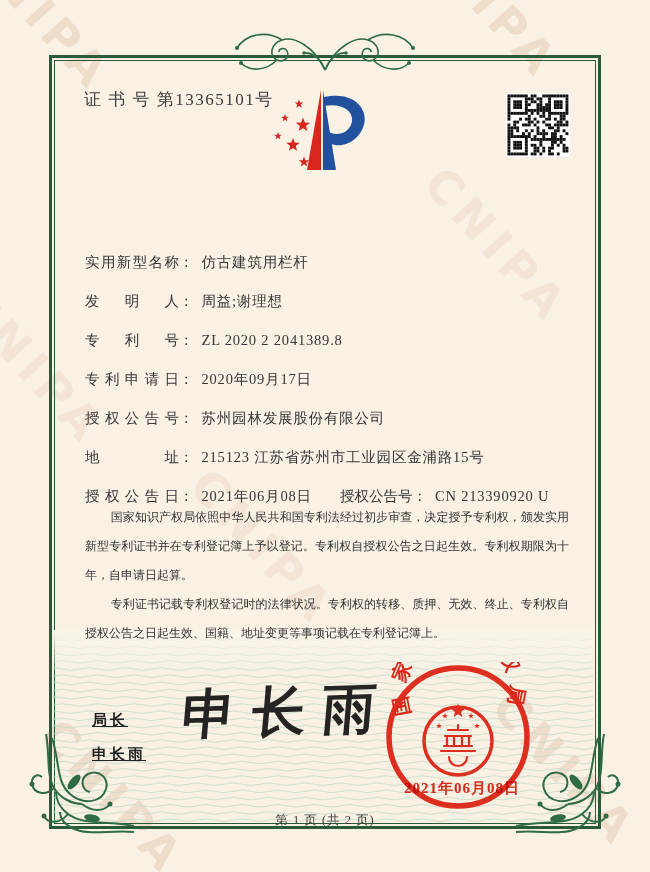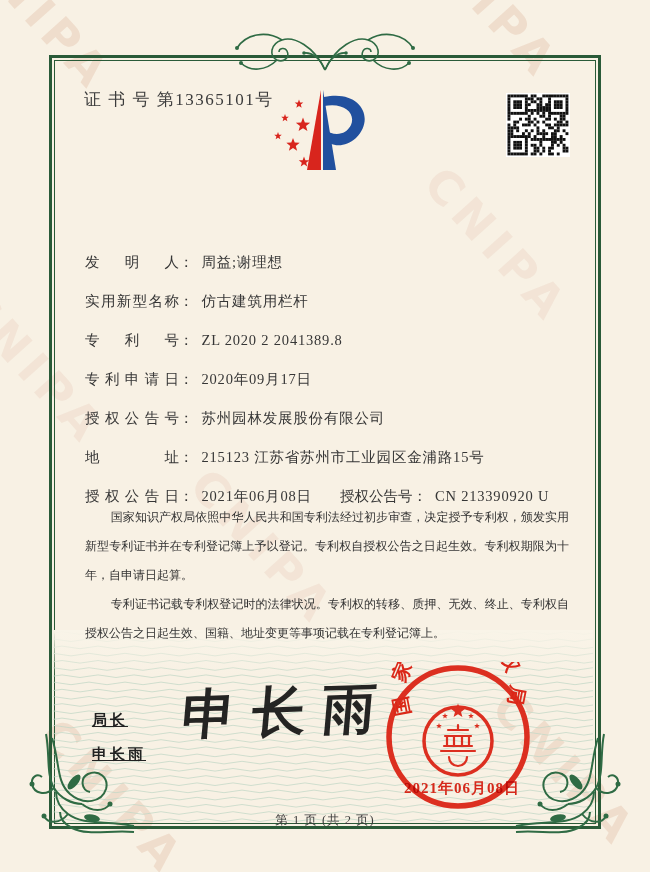--- a/index.html
+++ b/index.html
@@ -401,24 +401,24 @@
           <rect x="31.9" y="58.0" width="2.9" height="2.9"></rect>
           <rect x="40.6" y="58.0" width="2.9" height="2.9"></rect>
           <rect x="43.5" y="58.0" width="2.9" height="2.9"></rect>
           <rect x="49.3" y="58.0" width="2.9" height="2.9"></rect>
         </g>
     </svg>
 
 
     <div class="fields">
       <div class="frow">
+        <span class="flabel">实用新型名称</span><span class="fcolon">：</span><span class="fvalue">仿古建筑用栏杆</span>
+      </div>
+      <div class="frow">
         <span class="flabel">发明人</span><span class="fcolon">：</span><span class="fvalue">周益;谢理想</span>
-      </div>
-      <div class="frow">
-        <span class="flabel">实用新型名称</span><span class="fcolon">：</span><span class="fvalue">仿古建筑用栏杆</span>
       </div>
       <div class="frow">
         <span class="flabel">专利号</span><span class="fcolon">：</span><span class="fvalue">ZL 2020 2 2041389.8</span>
       </div>
       <div class="frow">
         <span class="flabel">专利申请日</span><span class="fcolon">：</span><span class="fvalue">2020年09月17日</span>
       </div>
       <div class="frow">
         <span class="flabel">授权公告号</span><span class="fcolon">：</span><span class="fvalue">苏州园林发展股份有限公司</span>
       </div>

